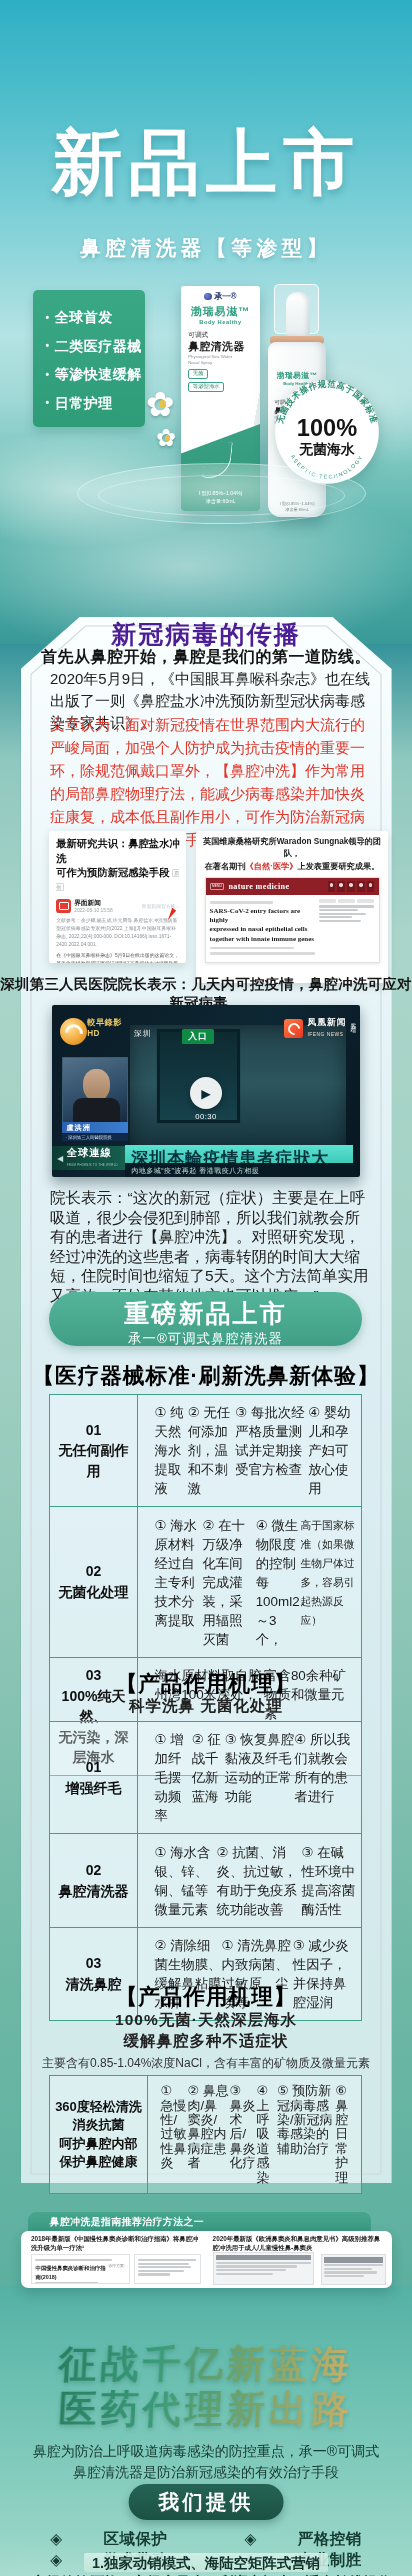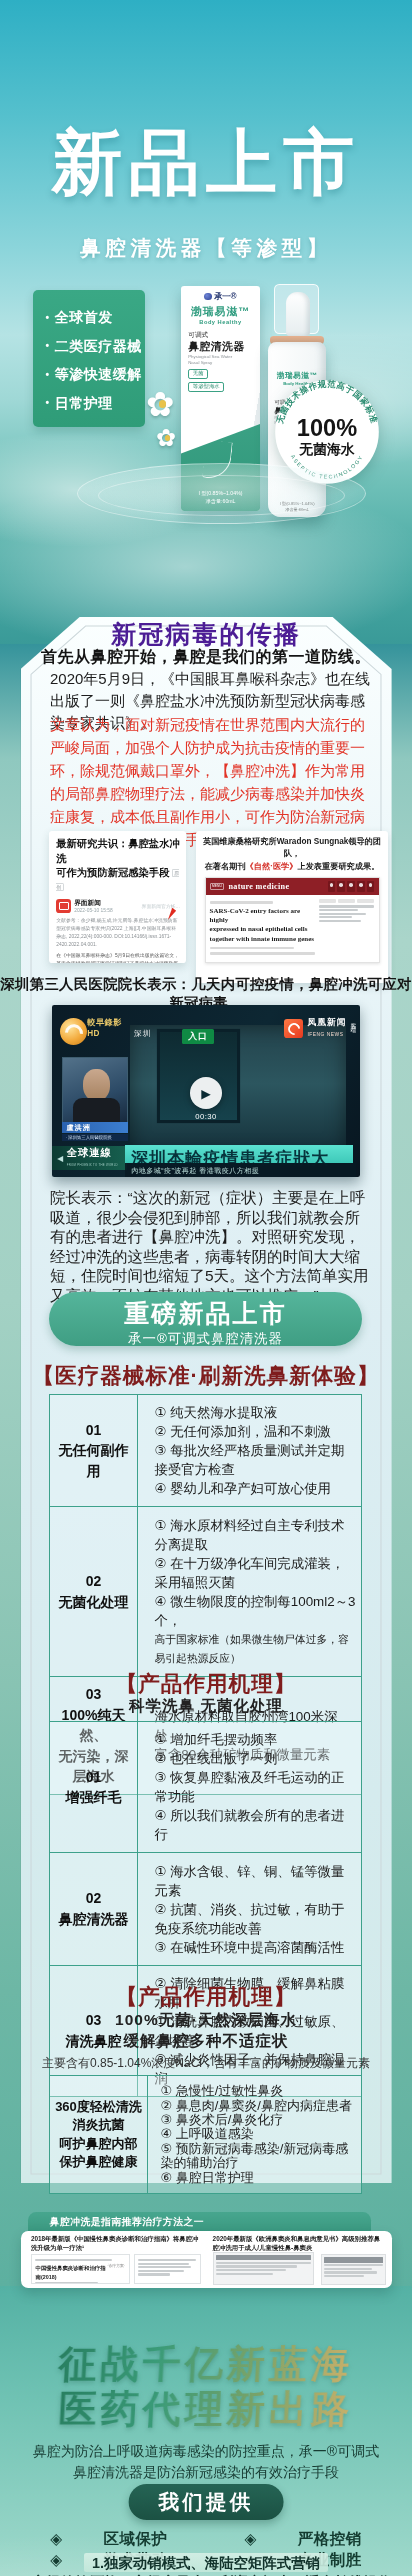--- a/index.html
+++ b/index.html
@@ -136,29 +136,29 @@
   .v-banner .bk{color:#bfe3df;font-size:7.7px}
   .v-btxt{font-size:10.3px;font-weight:bold;letter-spacing:1px;line-height:1}
   .v-ben{font-size:2.8px;color:#9fccc2;letter-spacing:0.3px}
 
   .p3{top:1188px;line-height:19.6px;font-size:15.5px}
 
   .banner{left:49px;top:1292px;width:313px;height:54px;border-radius:27px;background:linear-gradient(180deg,#55b59b,#3f9e83);text-align:center;color:#fff;box-shadow:0 4.1px 8.2px rgba(20,90,70,.25)}
   .banner-t{margin-top:4.6px;font-size:25px;font-weight:900;letter-spacing:2.1px}
   .banner-s{font-size:13.4px;margin-top:0;letter-spacing:1px}
 
-  .h2{position:absolute;left:0;width:412px;text-align:center;font-size:21.6px;font-weight:900;color:#7f1d1d;letter-spacing:1px}
+  .h2{position:absolute;left:0;width:412px;text-align:center;font-size:21.6px;font-weight:900;color:#000000;letter-spacing:1px}
   .h2sub{position:absolute;left:0;width:412px;text-align:center;font-size:15.5px;font-weight:bold;color:#222;letter-spacing:1px}
   .note{position:absolute;left:0;width:412px;text-align:center;font-size:12px;color:#333}
 
   .ptable{position:absolute;left:49px;width:313px;border:1px solid #3da18b;background:rgba(238,250,252,.35)}
   .prow{display:flex;border-top:1px solid #3da18b}
   .prow:first-child{border-top:none}
   .pl{width:88px;border-right:1px solid #3da18b;display:flex;flex-direction:column;justify-content:center;align-items:center;text-align:center;padding:7.2px 3.1px;font-weight:bold;color:#101010;font-size:14px;line-height:20.6px}
-  .pi{flex:1;padding:8.2px 5.2px 8.2px 16.5px;display:flex;flex-direction:column;justify-content:center}
+  .pi{flex:1;padding:8.2px 5.2px 8.2px 16.5px;display:flex;flex-direction:row;justify-content:center}
   .pi div{font-size:13.4px;line-height:19px;color:#1c1c1c}
   .pi .small{font-size:10.8px}
   .t1{top:1394px}.t2{top:1721px}
   .t3{top:2075px}
   .t3 .pl{width:98px;font-size:13px;line-height:18.5px}
   .t3 .pi{padding-left:12.4px}
   .t3 .pi div{font-size:13px;line-height:14.4px}
 
   
   .gtab{left:28px;top:2212px;width:343px;height:20.6px;background:linear-gradient(180deg,#47a68e,#3a9880);border-radius:8.2px 8.2px 0 0;color:#fff;font-size:9.8px;font-weight:bold;letter-spacing:0.5px;padding:4.1px 0 0 21.6px}
@@ -407,21 +407,21 @@
   <div class="h2sub" style="top:1696px">科学洗鼻 无菌化处理</div>
 
   <div class="ptable t2">
     <div class="prow">
       <div class="pl">
           <span>01</span>
           <span>增强纤毛</span>
         </div>
       <div class="pi">
           <div>① 增加纤毛摆动频率</div>
-          <div>② 也在线出版了一则</div>
+          <div>② 征战千亿新蓝海</div>
           <div>③ 恢复鼻腔黏液及纤毛运动的正常功能</div>
           <div>④ 所以我们就教会所有的患者进行</div>
         </div>
     </div>
     <div class="prow">
       <div class="pl">
           <span>02</span>
           <span>鼻腔清洗器</span>
         </div>
       <div class="pi">

